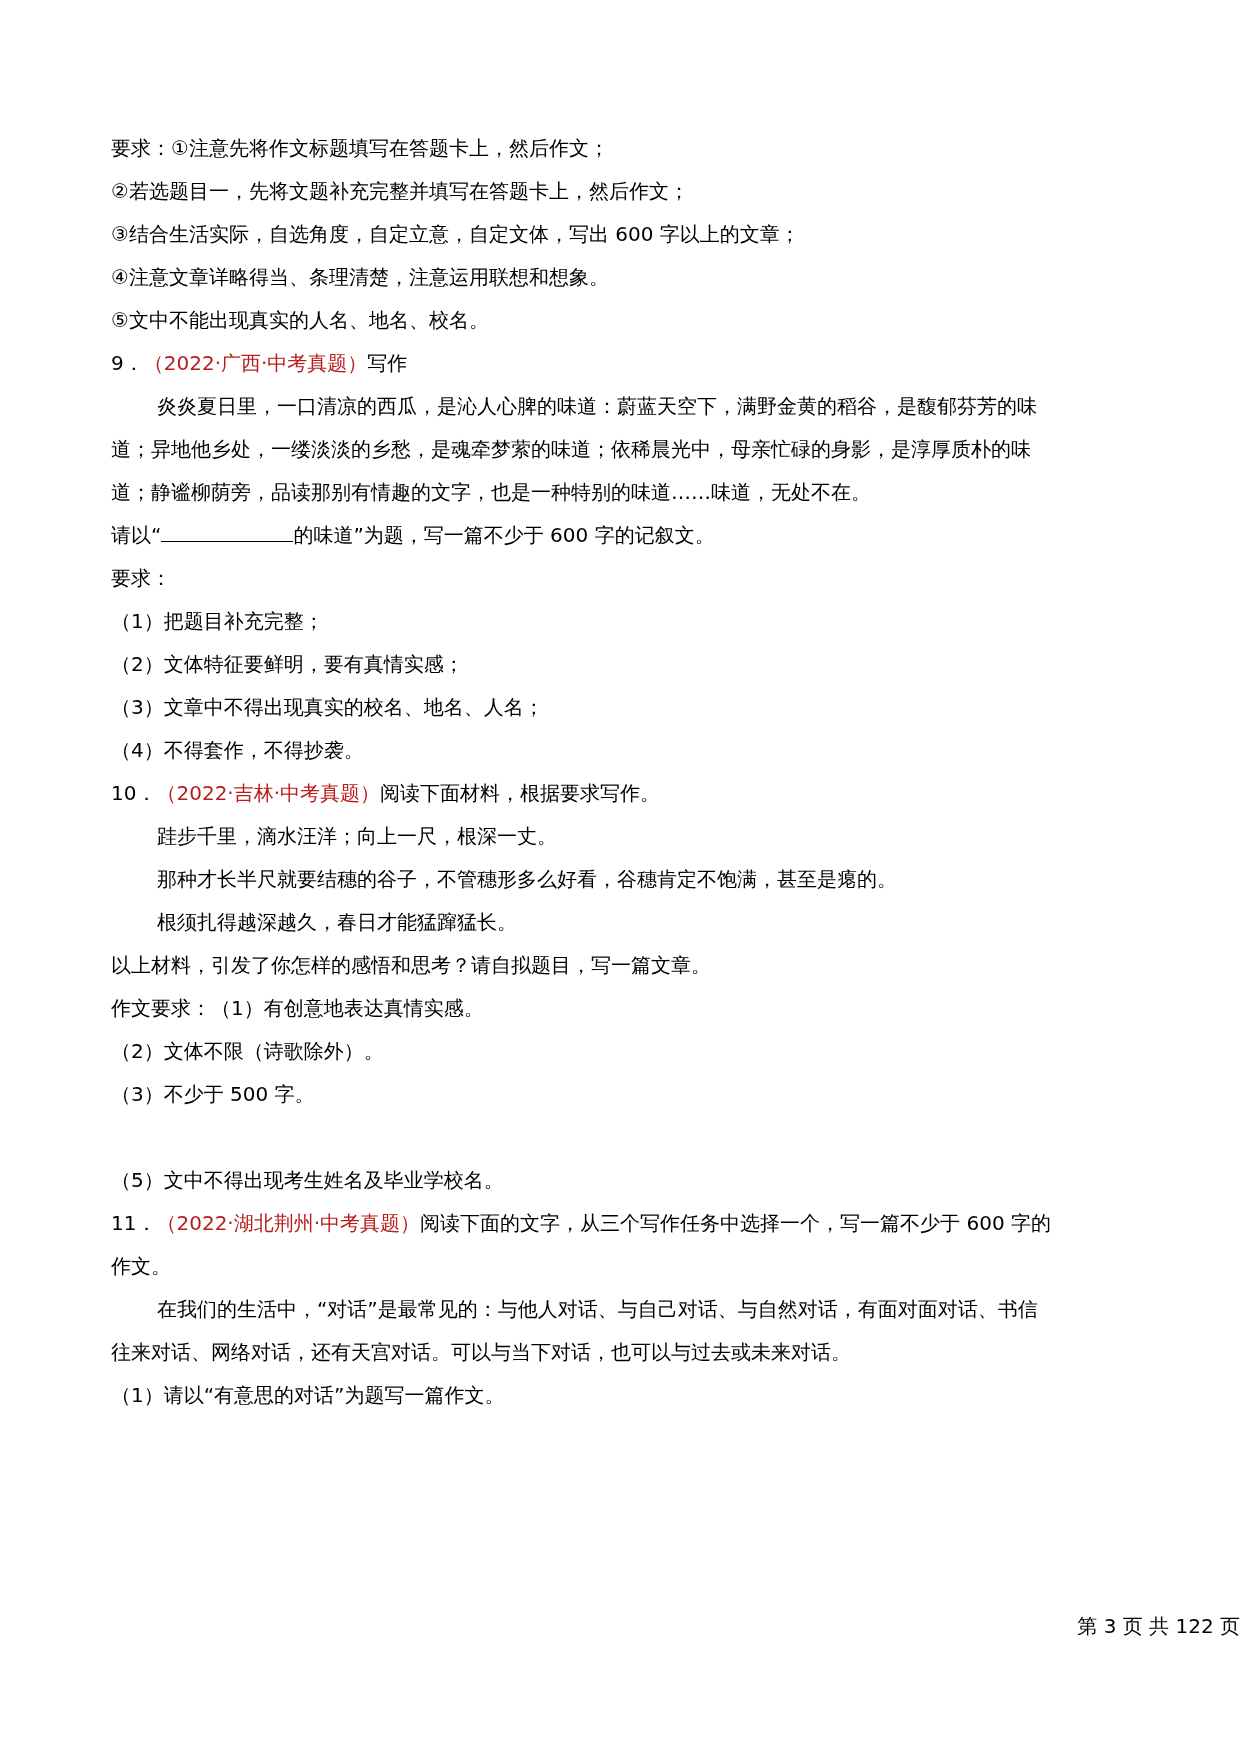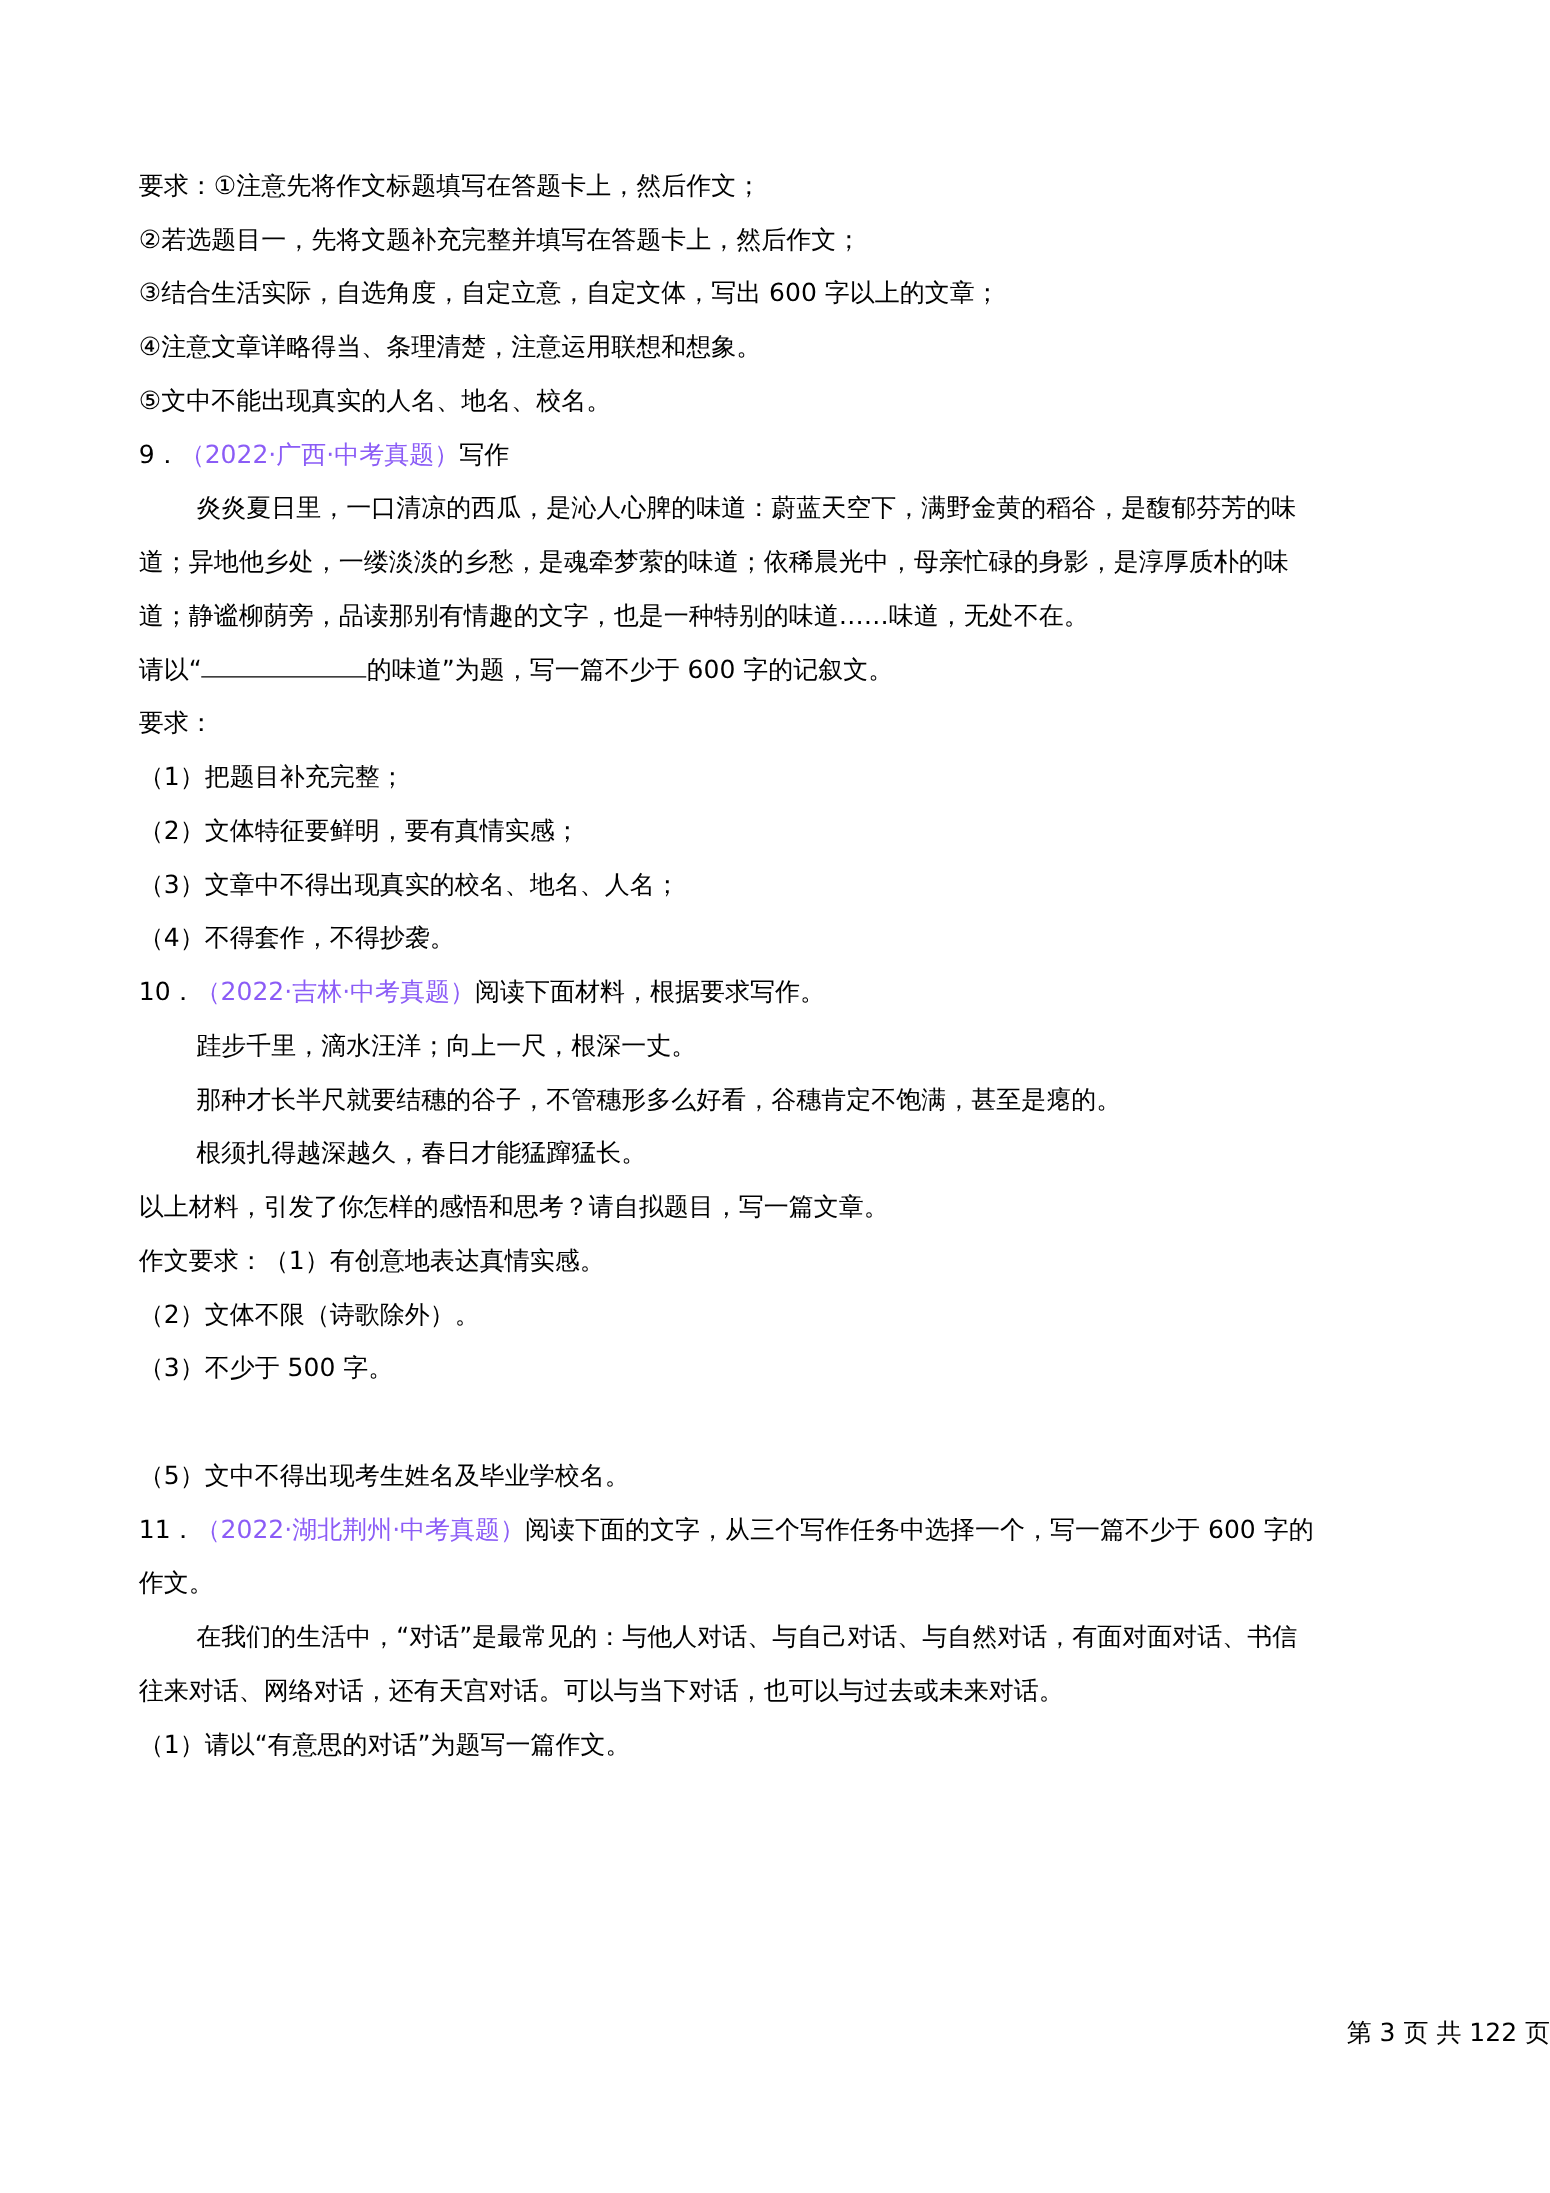--- a/index.html
+++ b/index.html
@@ -2,21 +2,21 @@
 <html><head>
 <meta charset="utf-8">
 <style>
   html, body { margin: 0; padding: 0; background: #ffffff; }
   body { width: 1240px; height: 1754px; position: relative; overflow: hidden;
          font-family: "DejaVu Sans", "Liberation Sans", sans-serif; color: #000; }
   .page { position: absolute; left: 0; top: 0; width: 1240px; height: 1754px; }
   .line { position: absolute; left: 111px; width: 1010px; font-size: 20px; line-height: 28px;
           white-space: nowrap; letter-spacing: 0px; }
   .indent { left: 157px; }
-  .src { color: #8b5cf6; }
+  .src { color: #b91c1c; }
   .blank { display: inline-block; width: 132px; border-bottom: 1px solid #000; height: 20px; vertical-align: baseline; }
   .footer { position: absolute; top: 1612px; left: 0; width: 1240px; text-align: right; font-size: 20px; line-height: 28px; }
 </style>
 </head>
 <body>
 
 <div class="page">
 
   <div class="line" style="top:134px">要求：①注意先将作文标题填写在答题卡上，然后作文；</div>
   <div class="line" style="top:177px">②若选题目一，先将文题补充完整并填写在答题卡上，然后作文；</div>

